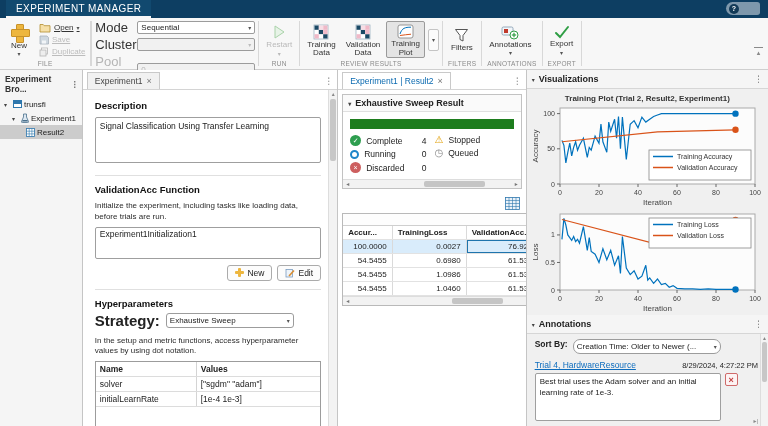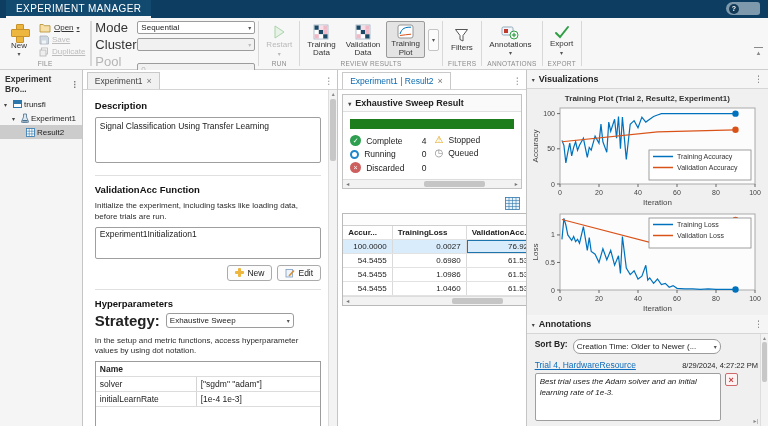--- a/index.html
+++ b/index.html
@@ -139,21 +139,21 @@
   .chart-title { text-align:center; font-size:8px; font-weight:bold; color:#333; margin:5px 0 0; }
   .chart-box { margin:0 3px; }
   .annot-body { padding:5px 8px 0 8px; position:relative; flex:1; overflow:hidden; }
   .sort-row { display:flex; gap:5px; margin-bottom:6px; }
   .sort-row .slabel { font-weight:bold; font-size:8.5px; }
   .sort-row .selectbox { width:148px; height:15px; border-radius:7px; font-size:8px; }
   .entry-head { display:flex; align-items:baseline; margin-bottom:3px; }
   .entry-link { color:#0d6cbd; text-decoration:underline; font-size:8.5px; cursor:pointer; white-space:nowrap; }
   .entry-time { margin-left:auto; font-size:7.5px; color:#222; padding-right:2px; white-space:nowrap; }
   .entry-row { display:flex; gap:4px; align-items:flex-start; }
-  .annot-text { width:186px; height:48px; font-size:8px; line-height:1.35;font-style:italic; }
+  .annot-text { width:186px; height:48px; font-size:8px; line-height:1.35; }
   .del-annot { width:13px; height:13px; border:1px solid #cf6a6a; border-radius:2px; background:#fdf3f3; color:#c13c3c; font-size:9px; font-weight:bold; display:flex; align-items:center; justify-content:center; cursor:pointer; }
   .annot-scroll { position:absolute; right:0; top:0; bottom:0; width:8px; background:#f3f3f3; border-left:1px solid #ddd; }
   .annot-scroll .arrow { display:block; text-align:center; font-size:5px; color:#888; padding-top:1px; }
   .annot-scroll .thumb { position:absolute; left:1px; right:1px; top:8px; height:40px; background:#c7c7c7; border-radius:2px; }
   .dock-icon { position:absolute; right:10px; bottom:2px; font-size:6px; color:#888; }
   .kebab { user-select:none; }
 </style>
 </head>
 <body>
 
@@ -415,20 +415,21 @@
           <span class="slabel">Strategy:</span>
           <div class="selectbox">
             <span class="sval">Exhaustive Sweep</span>
             <span class="caret">▾</span>
           </div>
         </div>
         <div class="help-text">In the setup and metric functions, access hyperparameter values by using dot notation.</div>
         <div class="hy-table">
           <div class="hy-row hy-head">
             <div class="hy-cell hy-c1">Name</div>
+            <div class="hy-cell hy-c2">Values</div>
           </div>
           <div class="hy-row">
             <div class="hy-cell hy-c1">solver</div>
             <div class="hy-cell hy-c2">["sgdm" "adam"]</div>
           </div>
           <div class="hy-row">
             <div class="hy-cell hy-c1">initialLearnRate</div>
             <div class="hy-cell hy-c2">[1e-4 1e-3]</div>
           </div>
           <div class="hy-empty"></div>

